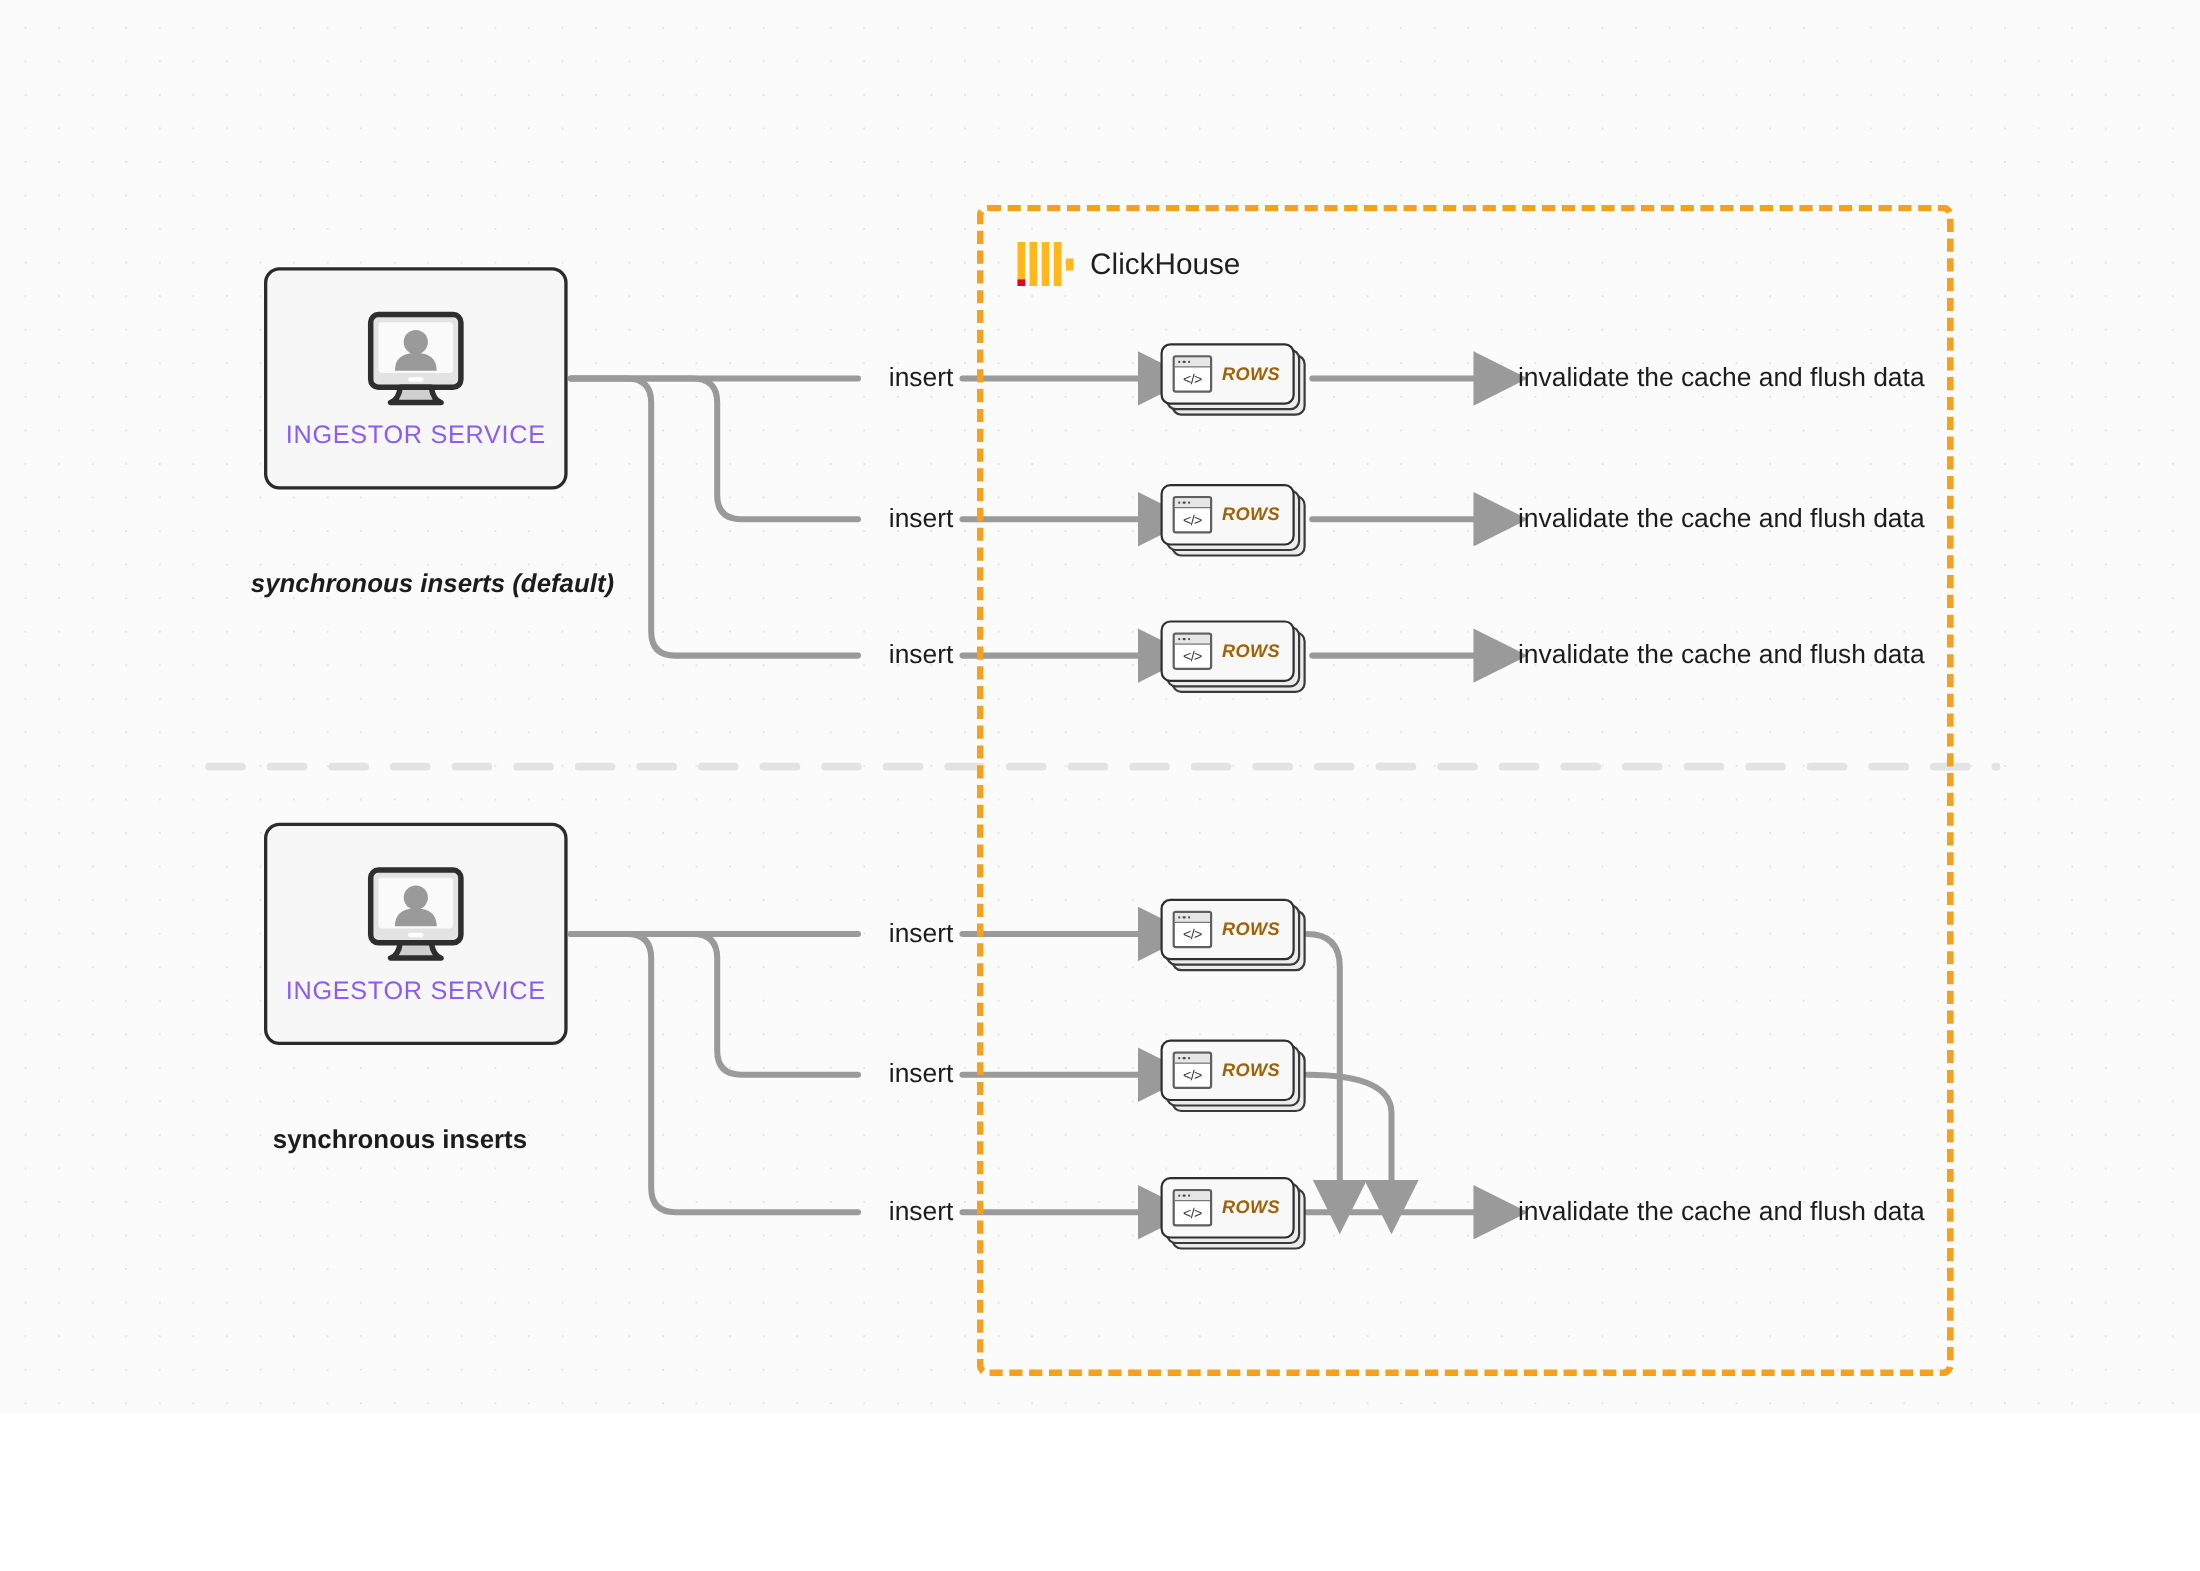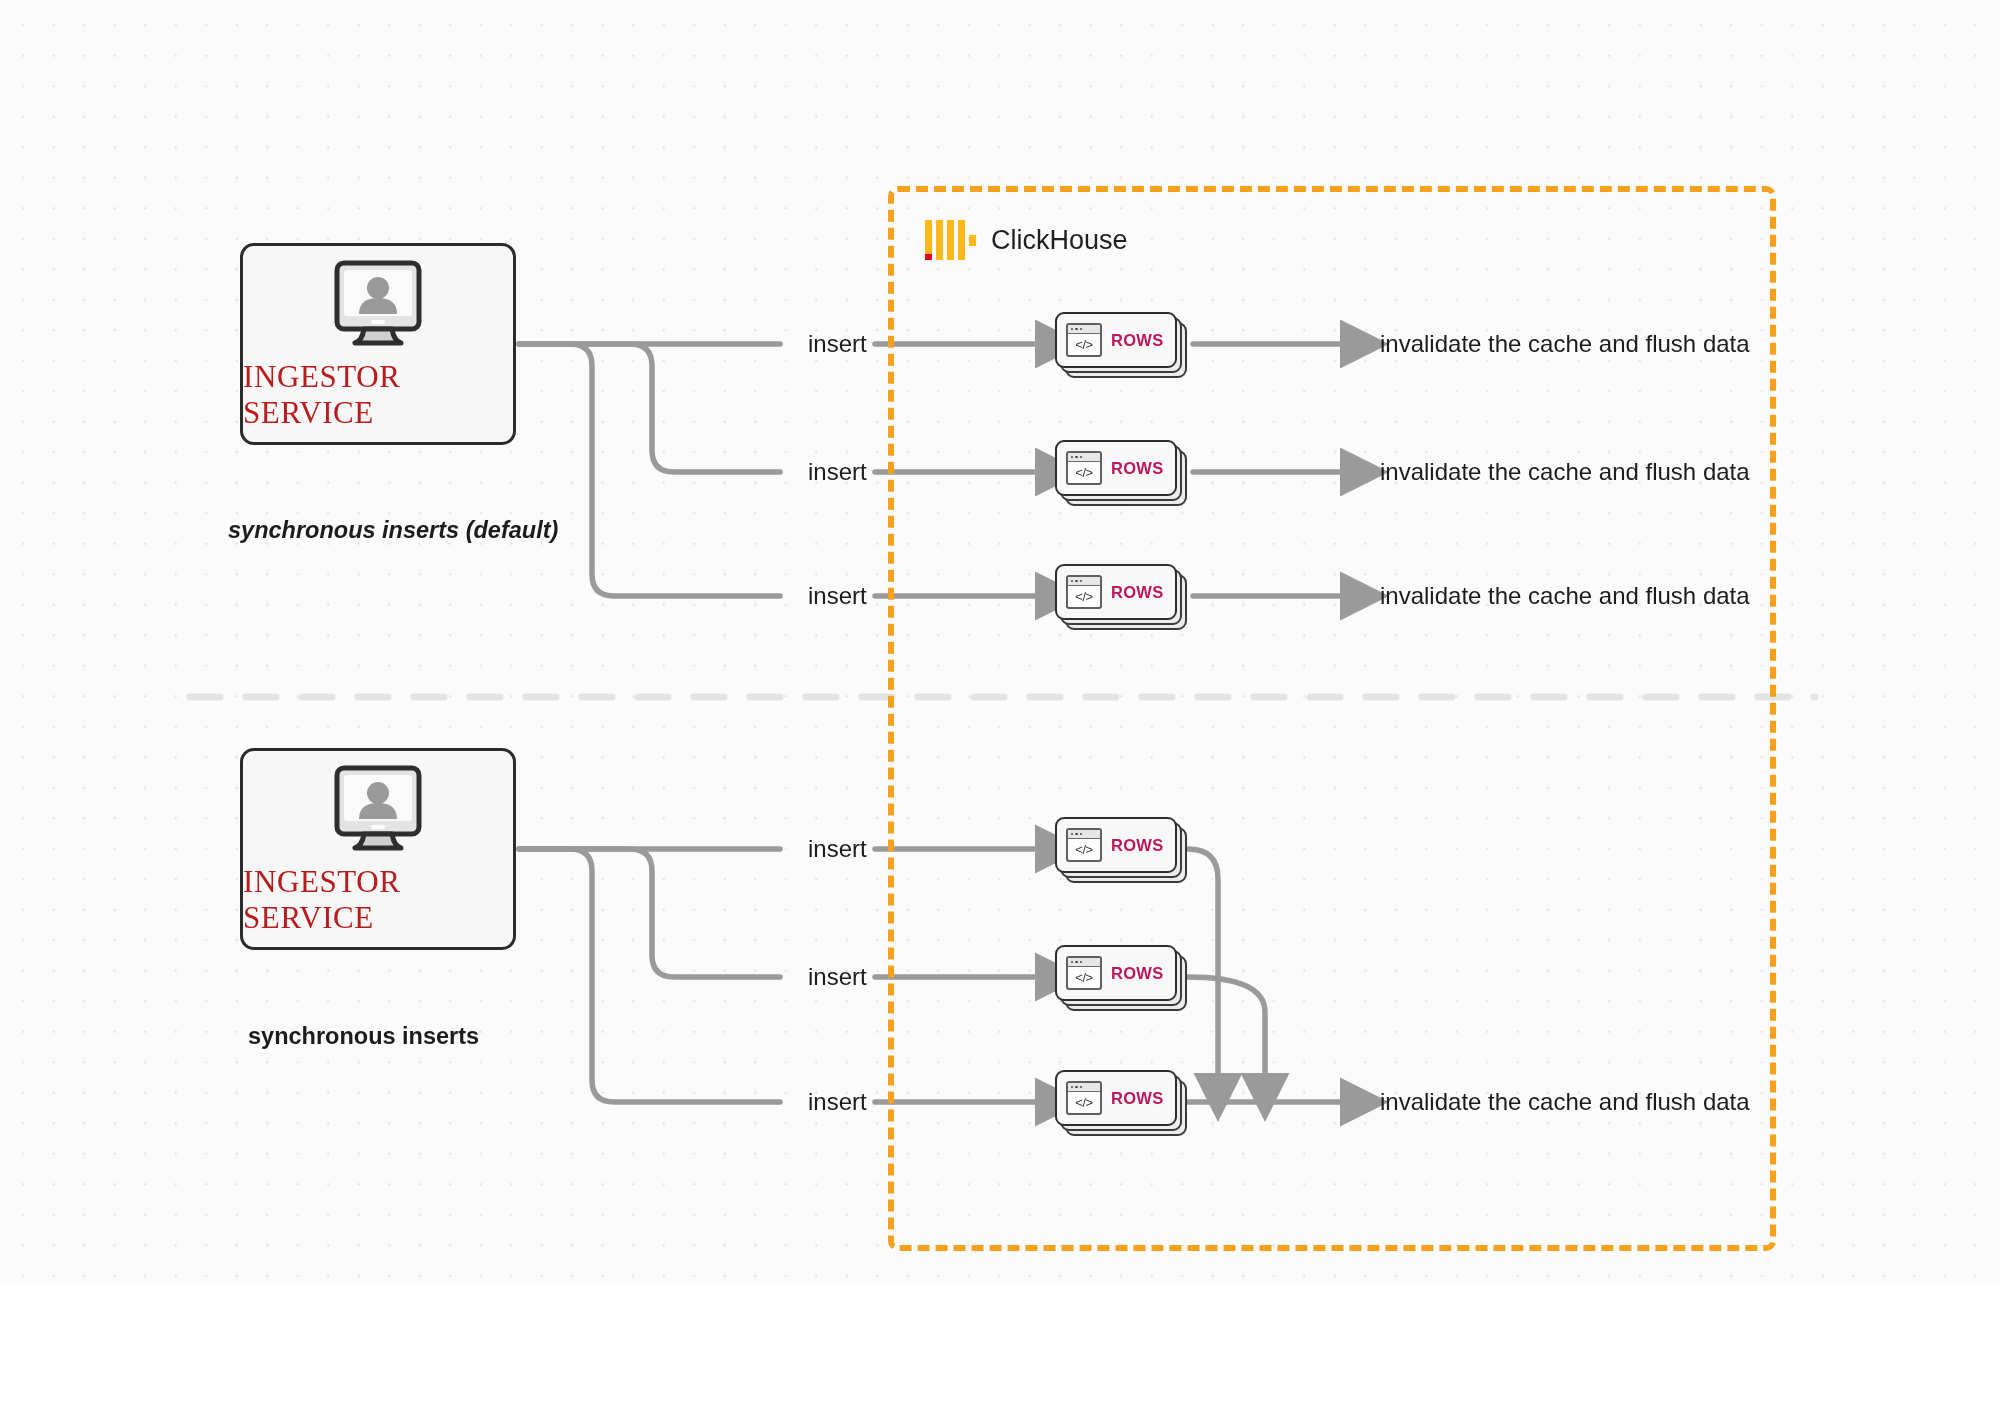--- a/index.html
+++ b/index.html
@@ -41,24 +41,24 @@
     flex-direction: column;
     align-items: center;
     justify-content: center;
   }
   .ingestor .monitor-wrap {
     width: 100px;
     height: 92px;
     margin-bottom: 10px;
   }
   .ingestor .ing-label {
-    font-size: 31px;
+    font-size: 23px;
     letter-spacing: 0.6px;
-    color: #b91c1c;
-    font-family: Liberation Serif, serif;
+    color: #8b5cf6;
+    font-family: Liberation Sans, sans-serif;
   }
 
   
   .caption {
     position: absolute;
     font-size: 23.5px;
     font-weight: bold;
     color: #1c1c1c;
     white-space: nowrap;
     font-family: "Liberation Sans", sans-serif;
@@ -163,22 +163,23 @@
     display: flex;
     align-items: center;
     justify-content: center;
     font-size: 13px;
     color: #3b3b3b;
     font-family: "Liberation Sans", sans-serif;
     letter-spacing: -0.5px;
   }
   .rows-label {
     font-size: 16.5px;
+    font-style: italic;
     font-weight: bold;
-    color: #be185d;
+    color: #a16207;
     font-family: "Liberation Sans", sans-serif;
     letter-spacing: 0.3px;
   }
 
   
   .edge-label {
     position: absolute;
     font-size: 24px;
     color: #1c1c1c;
     white-space: nowrap;

